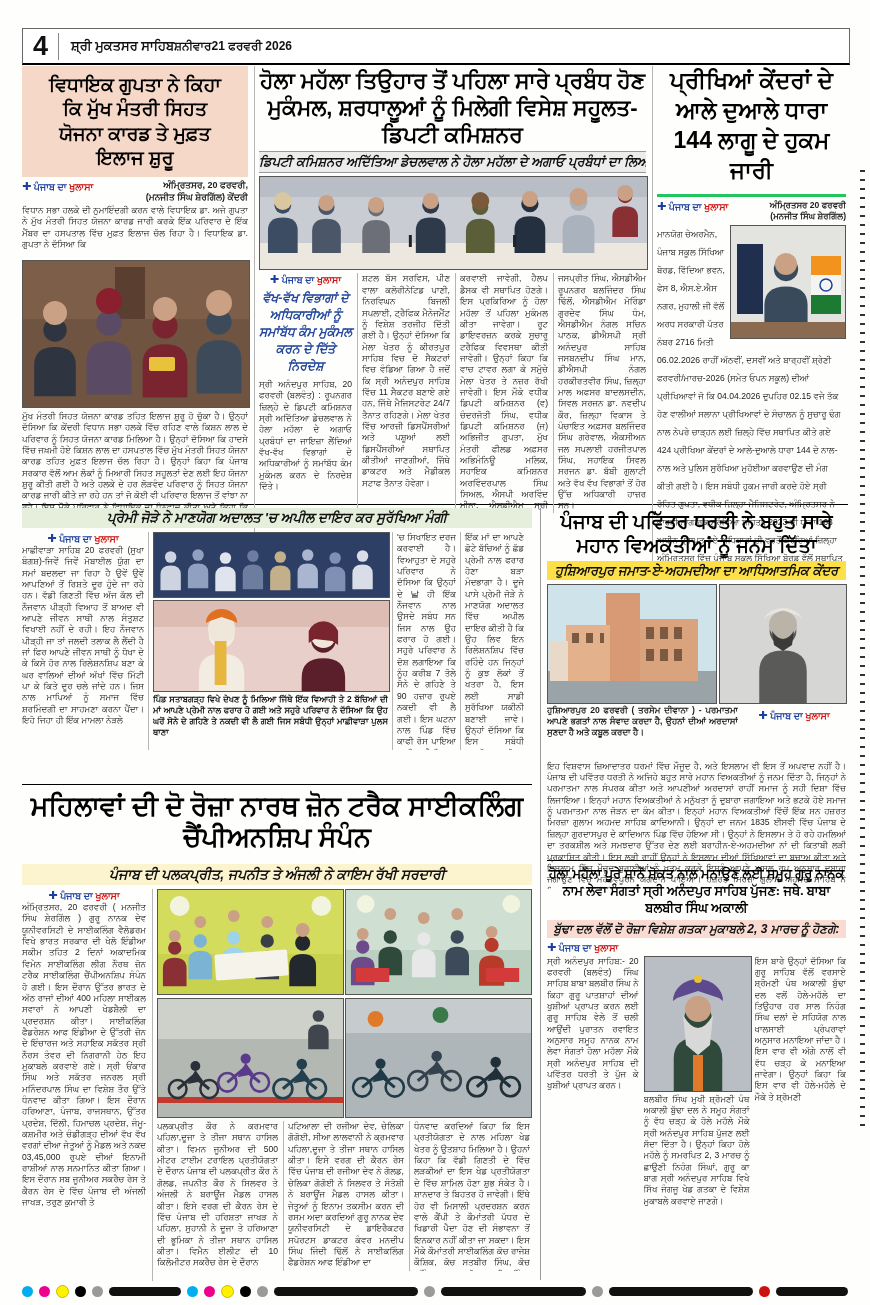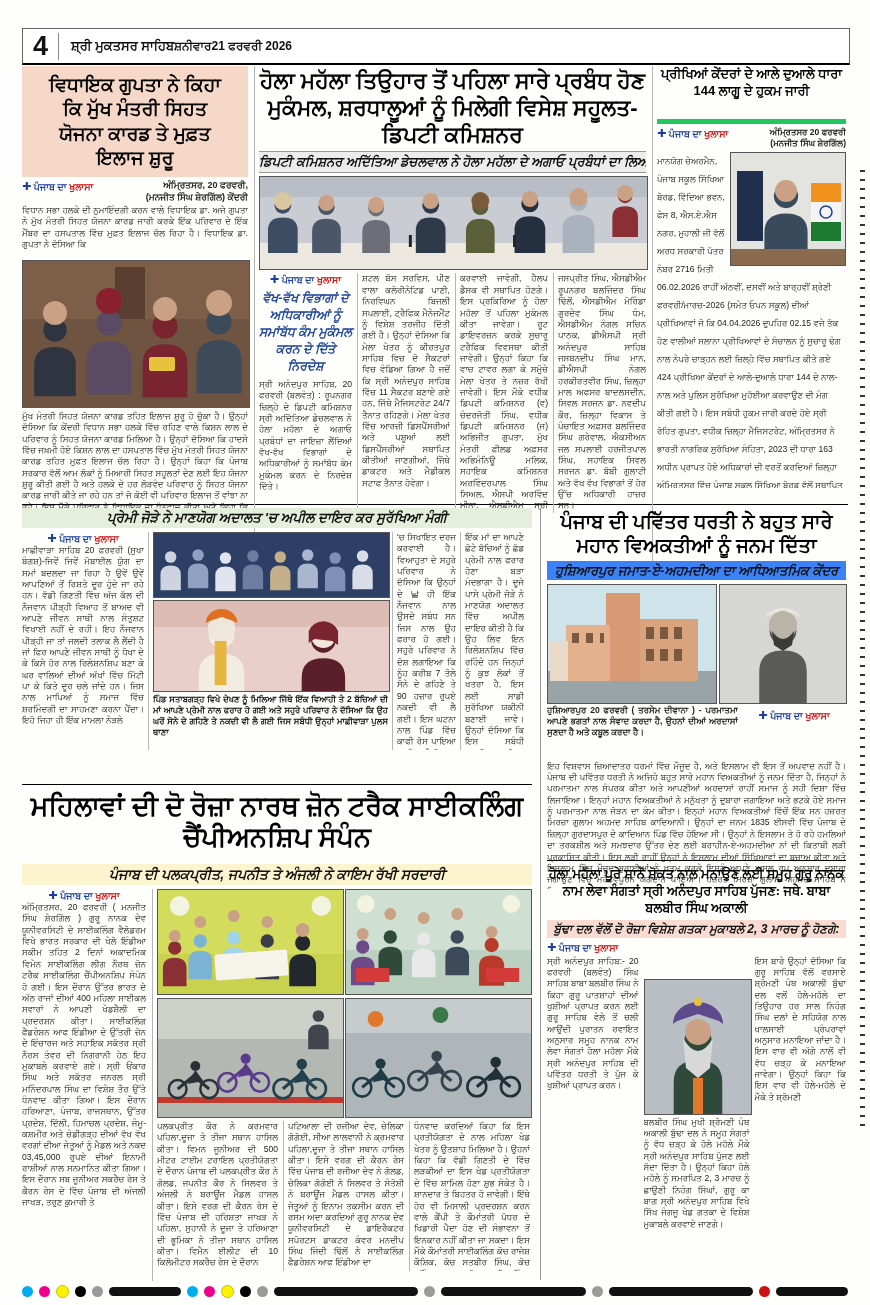--- a/index.html
+++ b/index.html
@@ -27,21 +27,21 @@
   .colgrid>div+div{border-left:1px solid #b5b5b5;padding-left:4px;}
   
   .top{position:absolute;left:22px;top:66px;width:826px;height:438px;display:grid;
        grid-template-columns:226px 392px 194px;column-gap:6px;border-bottom:1.5px solid #000;}
   .hl-box{background:#f6d8c9;padding:7px 20px;font-size:19px;line-height:1.28;}
   .byrow{display:flex;justify-content:space-between;align-items:flex-start;margin:3px 0 1px;}
   .c-hl{font-size:22px;line-height:1.22;padding:2px 0 3px;}
   .c-band{background:#ececec;font-size:13px;height:20px;line-height:20px;border-top:1px solid #999;border-bottom:1px solid #999;}
   .c-cols{display:grid;grid-template-columns:repeat(4,1fr);column-gap:5px;height:240px;margin-top:3px;}
   .deck{color:#23479b;font-style:italic;font-weight:bold;font-size:12.5px;text-align:center;line-height:1.35;margin:4px 0;}
-  .r-hl{font-size:13px;line-height:1.3;border-bottom:5px solid #22c55e;padding-bottom:19px;}
+  .r-hl{font-size:23px;line-height:1.3;border-bottom:3px solid #22c55e;padding-bottom:8px;}
   .floatph{float:right;width:114px;height:112px;margin:2px 0 2px 4px;}
   
   .lower{position:absolute;left:22px;top:508px;width:826px;height:772px;display:grid;
          grid-template-columns:510px 306px;column-gap:8px;}
   .lower>.rcol{border-left:1px solid #9a9a9a;padding-left:6px;}
   
   .elop{height:276px;border-bottom:1.5px solid #000;}
   .e-hl{font-size:23px;line-height:1.15;padding:2px 0;}
   .e-band{background:#e6efdc;font-size:13.5px;height:20px;line-height:20px;}
   .e-grid{display:grid;grid-template-columns:122px 240px 64px 64px;column-gap:4px;height:218px;margin-top:4px;}
@@ -49,30 +49,30 @@
   
   .cyc{padding-top:6px;height:480px;}
   .y-hl{font-size:27px;line-height:1.15;}
   .y-band{background:#fcf3cf;font-size:14px;height:21px;line-height:21px;margin-top:11px;}
   .y-grid{display:grid;grid-template-columns:124px 378px;column-gap:6px;height:392px;margin-top:4px;}
   .pgrid{display:grid;grid-template-columns:1fr 1fr;gap:3px;}
   .y-bottom{display:grid;grid-template-columns:repeat(3,1fr);column-gap:5px;height:150px;margin-top:3px;}
   
   .ahm{height:352px;border-bottom:1.5px solid #000;}
   .a-hl{font-size:19.5px;line-height:1.25;padding:1px 0 3px;}
-  .a-band{background:#3b82f6;font-size:13px;height:19px;line-height:19px;}
+  .a-band{background:#fde047;font-size:13px;height:19px;line-height:19px;}
   .a-ph{display:grid;grid-template-columns:168px 126px;column-gap:4px;height:118px;margin-top:4px;}
   .a-leadrow{display:grid;grid-template-columns:1fr 104px;column-gap:4px;margin-top:3px;height:56px;}
   
   .bud{padding-top:5px;}
   .b-hl{font-size:13px;line-height:1.3;font-family:Liberation Serif, serif;}
   .b-band{background:#fadbd2;font-size:12px;height:18px;line-height:18px;margin-top:3px;white-space:normal;}
   .b-grid{display:flex;gap:5px;height:300px;margin-top:2px;}
   .b-grid .c{flex:1;}
-  .b-mid{width:106px;flex:none !important;margin-top:23px;}
+  .b-mid{width:106px;flex:none !important;}
   
   .regv{position:absolute;right:5px;top:170px;width:5px;height:960px;
         background:repeating-linear-gradient(to bottom,#333 0 2px,transparent 2px 9px);}
   .regbar{position:absolute;left:22px;right:22px;bottom:8px;height:12px;display:flex;align-items:center;gap:6px;}
   .dot{width:11px;height:11px;border-radius:50%;display:inline-block;flex:none;}
   .dc{background:#00aeef;} .dm{background:#ec008c;} .dy{background:#fff200;border:1px solid #c9bd00;}
   .dk{background:#000;} .dg{background:#9a9a9a;} .dr{background:#cc1111;}
   .rbar{height:9px;background:#111;border-radius:5px;flex:1;}
   .rbar.s{flex:.5;}
 </style>

